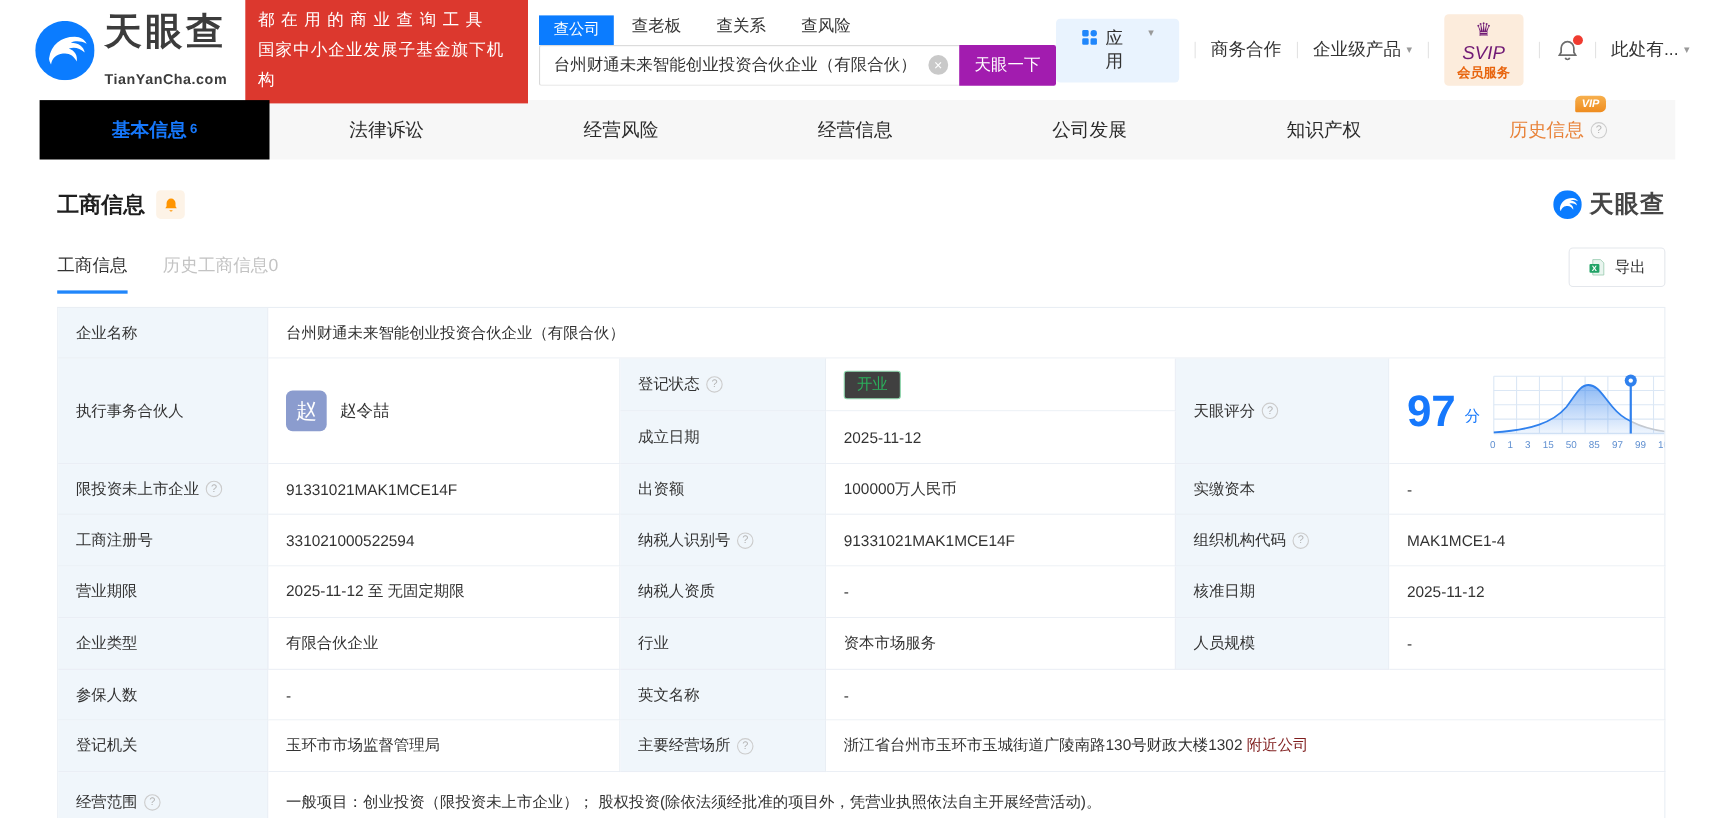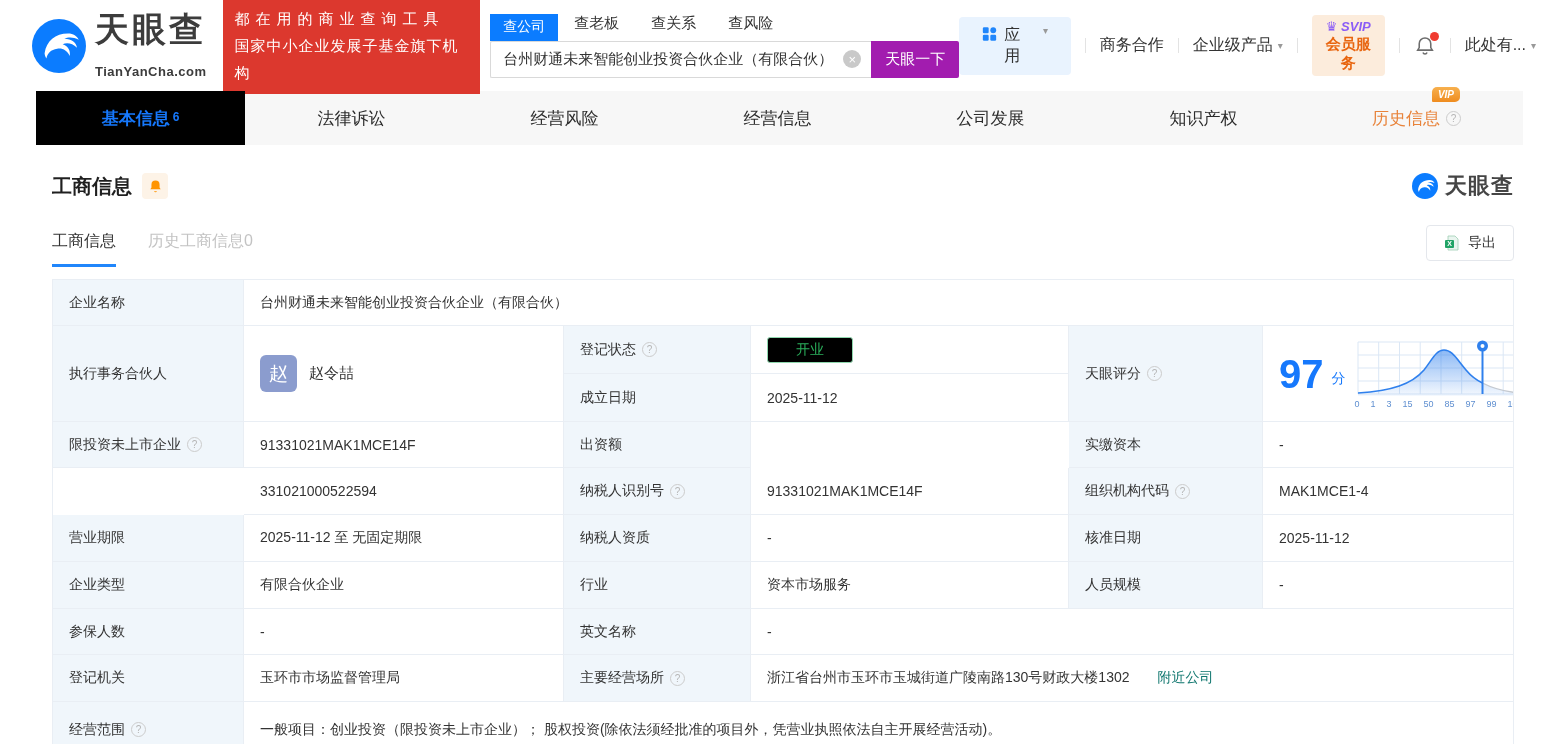--- a/index.html
+++ b/index.html
@@ -30,22 +30,22 @@
   .search-btn { width:88px; background:#a21caf; color:#fff; font-size:15px; border:none;
     border-radius:0 2px 2px 0; cursor:pointer; font-family:inherit; }
 
   .header-right { margin-left:auto; display:flex; align-items:center; }
   .apps-chip { background:#e9f3fe; border-radius:4px; padding:8px 23px; display:flex; align-items:flex-start;
     gap:7px; font-size:16px; color:#333; cursor:pointer; }
   .hdiv { width:1px; height:15px; background:#e3e3e3; margin:0 14px; }
   .hlink { font-size:16px; color:#333; cursor:pointer; white-space:nowrap; display:flex; align-items:center; }
   .caret { color:#999; font-size:10px; margin-left:5px; }
   .svip { background:#fcecdc; border-radius:4px; padding:4px 10px; text-align:center; cursor:pointer; }
-  .svip-top { color:#8b5cf6; font-size:13px; font-weight:bold; font-style:italic; line-height:1.25; }
-  .svip-bottom { color:#e8650f; font-size:15px; font-weight:bold; line-height:1.25; }
+  .svip-top { color:#701a75; font-size:17px; font-weight:normal; font-style:italic; line-height:1.25; }
+  .svip-bottom { color:#e8650f; font-size:12px; font-weight:bold; line-height:1.25; }
   .bell-wrap { position:relative; cursor:pointer; display:flex; }
   .red-dot { position:absolute; top:-3px; right:-3px; width:9px; height:9px; background:#f03b30; border-radius:50%; }
 
   
   .nav { height:54px; background:#f7f7f7; margin:0 43px 0 36px; display:flex; align-items:stretch; }
   .nav-tab { flex:1; display:flex; align-items:center; justify-content:center; font-size:17px; color:#2b2b2b; cursor:pointer; }
   .nav-tab.active { flex:none; width:209px; background:#000000; color:#1678fc; font-weight:bold; }
   .nav-count { font-size:12px; color:#1678fc; margin-left:3px; align-self:center; position:relative; top:-1px; }
   .nav-tab.vip { color:#e8833a; }
   .vip-anchor { position:relative; }
@@ -71,26 +71,26 @@
     padding:8px 17px; display:flex; align-items:center; gap:8px; font-size:14px; color:#333; cursor:pointer; font-family:inherit; }
 
   
   .info-table { margin-top:12px; display:grid;
     grid-template-columns:191px 320px 187px 318px 194px 1fr;
     grid-template-rows:46px 48px 48px 46px 47px 47px 47px 46px 47px 56px;
     border-top:1px solid #e9eef4; border-left:1px solid #e9eef4; }
   .cell { border-right:1px solid #e9eef4; border-bottom:1px solid #e9eef4; padding:0 16px;
     display:flex; align-items:center; font-size:14px; color:#333; background:#fff; overflow:hidden; white-space:nowrap; }
   .cell.lbl { background:#f0f6fb; }
-  .badge-open { display:inline-block; padding:3px 28px; border:1px solid #8fd8ae; color:#2bb05c;
-    background:#000000; border-radius:3px; font-size:14px; }
+  .badge-open { display:inline-block; padding:3px 11px; border:1px solid #8fd8ae; color:#2bb05c;
+    background:#404040; border-radius:3px; font-size:14px; }
   .avatar { width:37px; height:37px; border-radius:6px; background:#8b9cce; color:#fff; font-size:19px;
     display:flex; align-items:center; justify-content:center; cursor:pointer; flex:none; }
   .partner-name { margin-left:12px; font-size:15px; color:#333; cursor:pointer; }
-  .link { color:#0f766e; cursor:pointer; margin-left:28px; }
+  .link { color:#7f1d1d; cursor:pointer; margin-left:4px; }
   .score-cell { gap:8px; padding-right:8px; }
   .score-num { font-size:40px; font-weight:bold; color:#1678fc; line-height:1; }
   .score-unit { font-size:14px; color:#1678fc; align-self:center; margin-top:10px; }
   .chart-box { margin-left:auto; width:170px; }
   .chart-ticks { display:flex; justify-content:space-between; font-size:9px; color:#5f8fd0; line-height:1;
     margin-top:1px; padding:0 1px; }
   .scope-cell { white-space:normal; line-height:1.5; }
 </style>
 </head>
 <body>
@@ -289,23 +289,25 @@
         </div>
       </div>
     </div>
 
     <div class="cell lbl" style="grid-area:4/1/5/2">
       <span>限投资未上市企业</span>
       <span class="q-circle">?</span>
     </div>
     <div class="cell" style="grid-area:4/2/5/3">91331021MAK1MCE14F</div>
     <div class="cell lbl" style="grid-area:4/3/5/4">出资额</div>
+    <div class="cell" style="grid-area:4/4/5/5">100000万人民币</div>
     <div class="cell lbl" style="grid-area:4/5/5/6">实缴资本</div>
     <div class="cell" style="grid-area:4/6/5/7">-</div>
 
+    <div class="cell lbl" style="grid-area:5/1/6/2">工商注册号</div>
     <div class="cell" style="grid-area:5/2/6/3">331021000522594</div>
     <div class="cell lbl" style="grid-area:5/3/6/4">
       <span>纳税人识别号</span>
       <span class="q-circle">?</span>
     </div>
     <div class="cell" style="grid-area:5/4/6/5">91331021MAK1MCE14F</div>
     <div class="cell lbl" style="grid-area:5/5/6/6">
       <span>组织机构代码</span>
       <span class="q-circle">?</span>
     </div>

